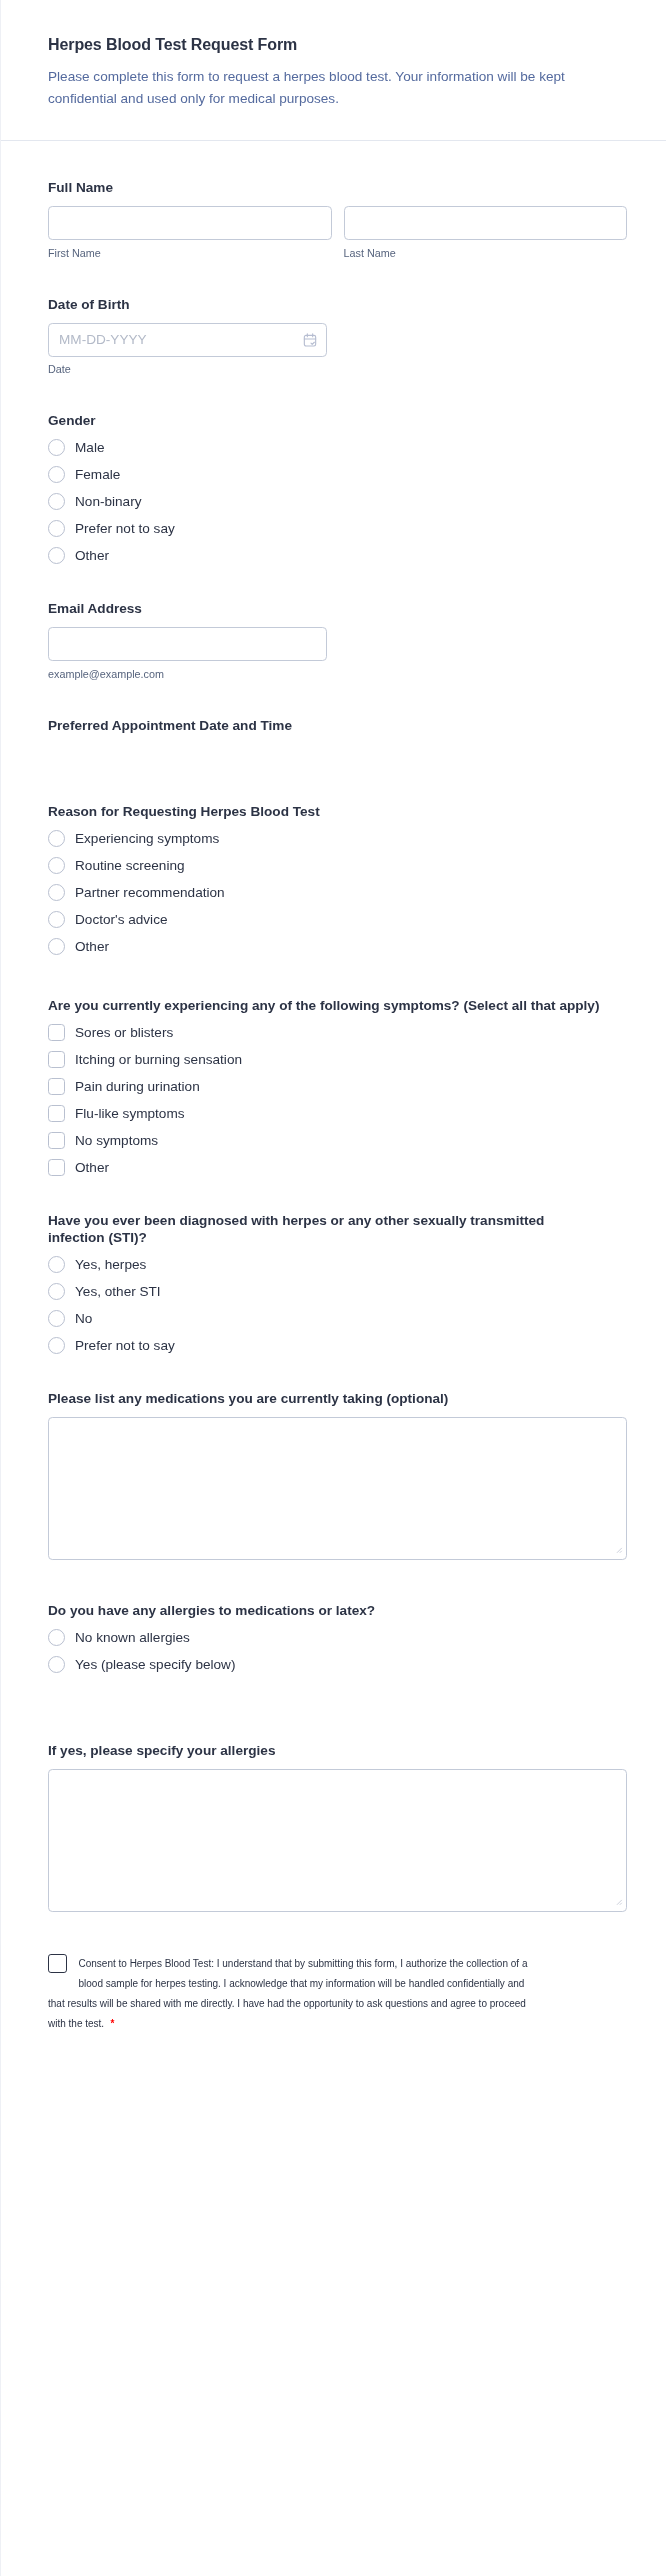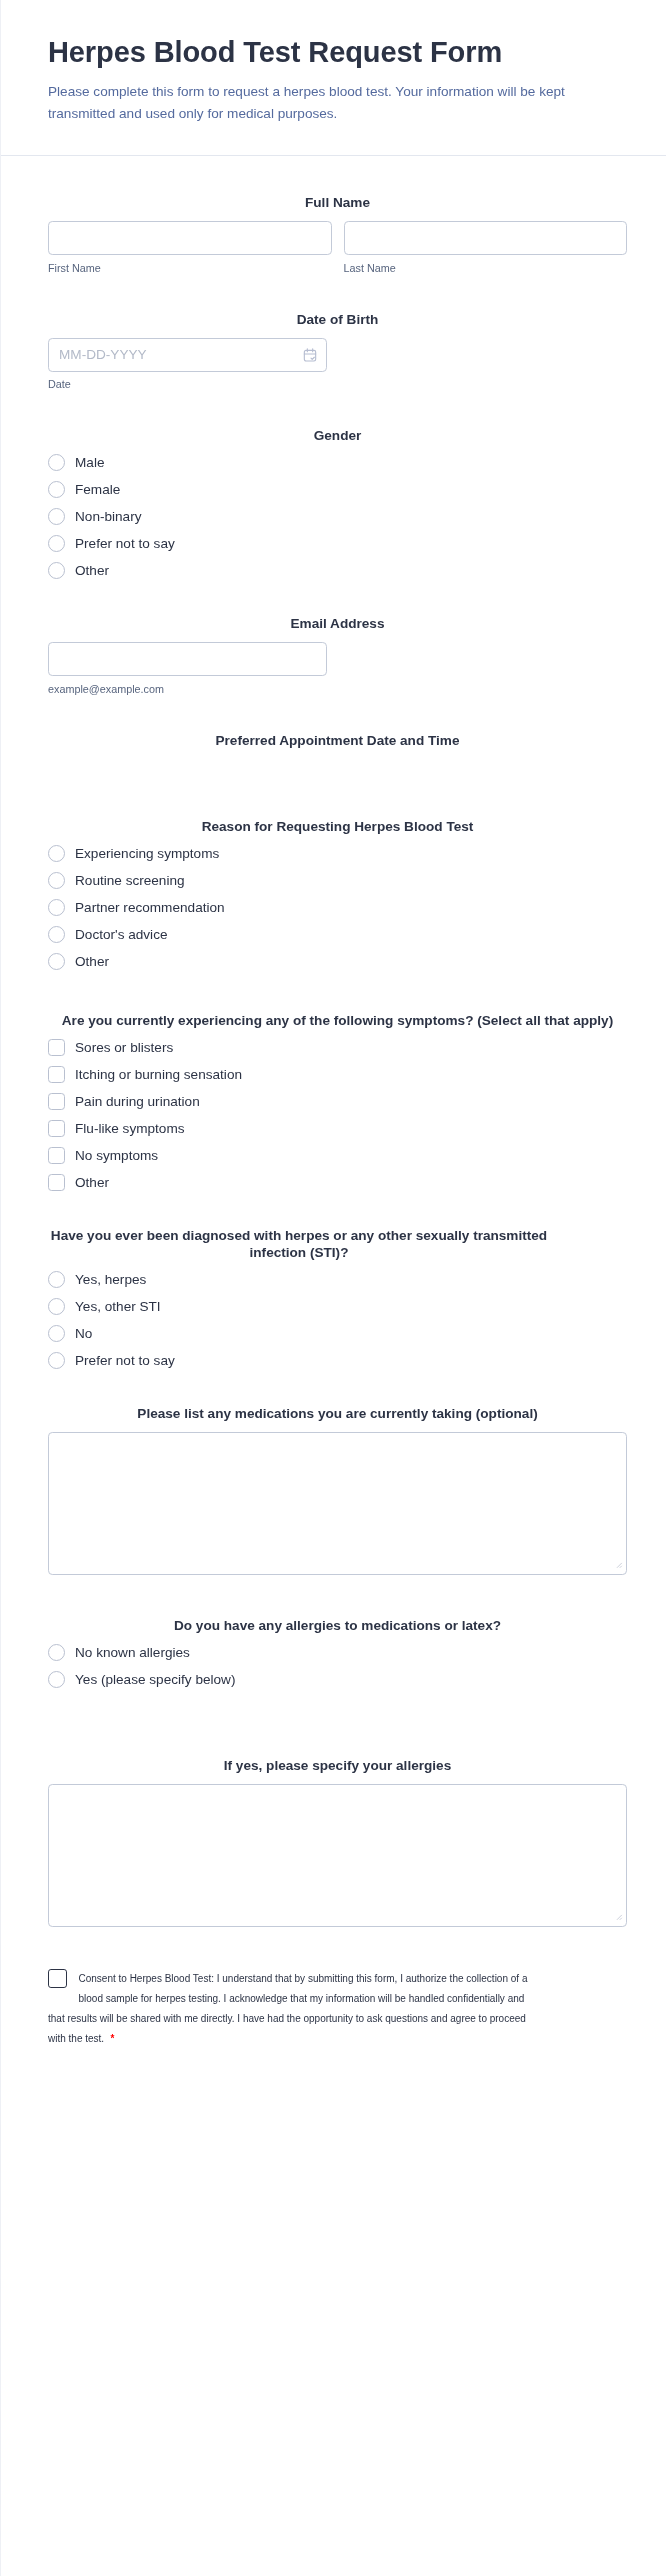--- a/index.html
+++ b/index.html
@@ -3,29 +3,29 @@
 <meta charset="utf-8">
 <style>
   html,body { margin:0; padding:0; background:#ffffff; }
   .page {
     width:667px; min-height:2576px; box-sizing:border-box;
     padding:36px 39px 57px 47px;
     border-left:0.7px solid #eef0f5; border-right:0.7px solid #eef0f5;
     font-family:"Liberation Sans", sans-serif; color:#2c3345;
     background:#ffffff;
   }
-  h1.form-title { font-size:29px; font-weight:700; margin:0 0 11.5px; letter-spacing:-0.1px; color:#2c3345; }
+  h1.form-title { font-size:16px; font-weight:700; margin:0 0 11.5px; letter-spacing:-0.1px; color:#2c3345; }
   .subtitle { font-size:13.6px; line-height:22px; color:#546a9e; max-width:552px; margin:0; }
   .divider { height:0.7px; background:#e3e7ef; margin:30px -39px 0 -47px; }
 
   .field { margin-top:36px; }
   .mt54 { margin-top:39px; }
   .mt68 { margin-top:69px; }
   .mt58 { margin-top:42px; }
-  .field-label { font-size:13.6px; font-weight:600; line-height:17px; margin:0 0 10px; color:#2c3345;text-align:center; }
+  .field-label { font-size:13.6px; font-weight:600; line-height:17px; margin:0 0 10px; color:#2c3345; }
   .field-label.wrap700 { max-width:502px; }
 
   .row { display:flex; gap:12px; max-width:581px; }
   .col { flex:1; min-width:0; }
 
   .text-input {
     display:block; width:100%; height:34px; box-sizing:border-box;
     border:0.7px solid #c3cad8; border-radius:4.3px; padding:0 10px;
     font-family:"Liberation Sans", sans-serif; font-size:13.6px; color:#8b5cf6;
     background:#fff; outline:none;
@@ -67,21 +67,21 @@
     margin:0.7px 11.5px 2.9px 0; background:#fff; box-sizing:content-box;
   }
   .req { color:#ff0000; font-weight:700; margin-left:3.6px; }
 </style>
 </head>
 <body>
 
 <div class="page">
 
   <h1 class="form-title">Herpes Blood Test Request Form</h1>
-  <p class="subtitle">Please complete this form to request a herpes blood test. Your information will be kept transmitted and used only for medical purposes.</p>
+  <p class="subtitle">Please complete this form to request a herpes blood test. Your information will be kept confidential and used only for medical purposes.</p>
   <div class="divider"></div>
 
   <div class="field mt54">
     <div class="field-label">Full Name</div>
     <div class="row">
       <div class="col">
         <input class="text-input" type="text" style="">
         <div class="sublabel">First Name</div>
       </div>
       <div class="col">

